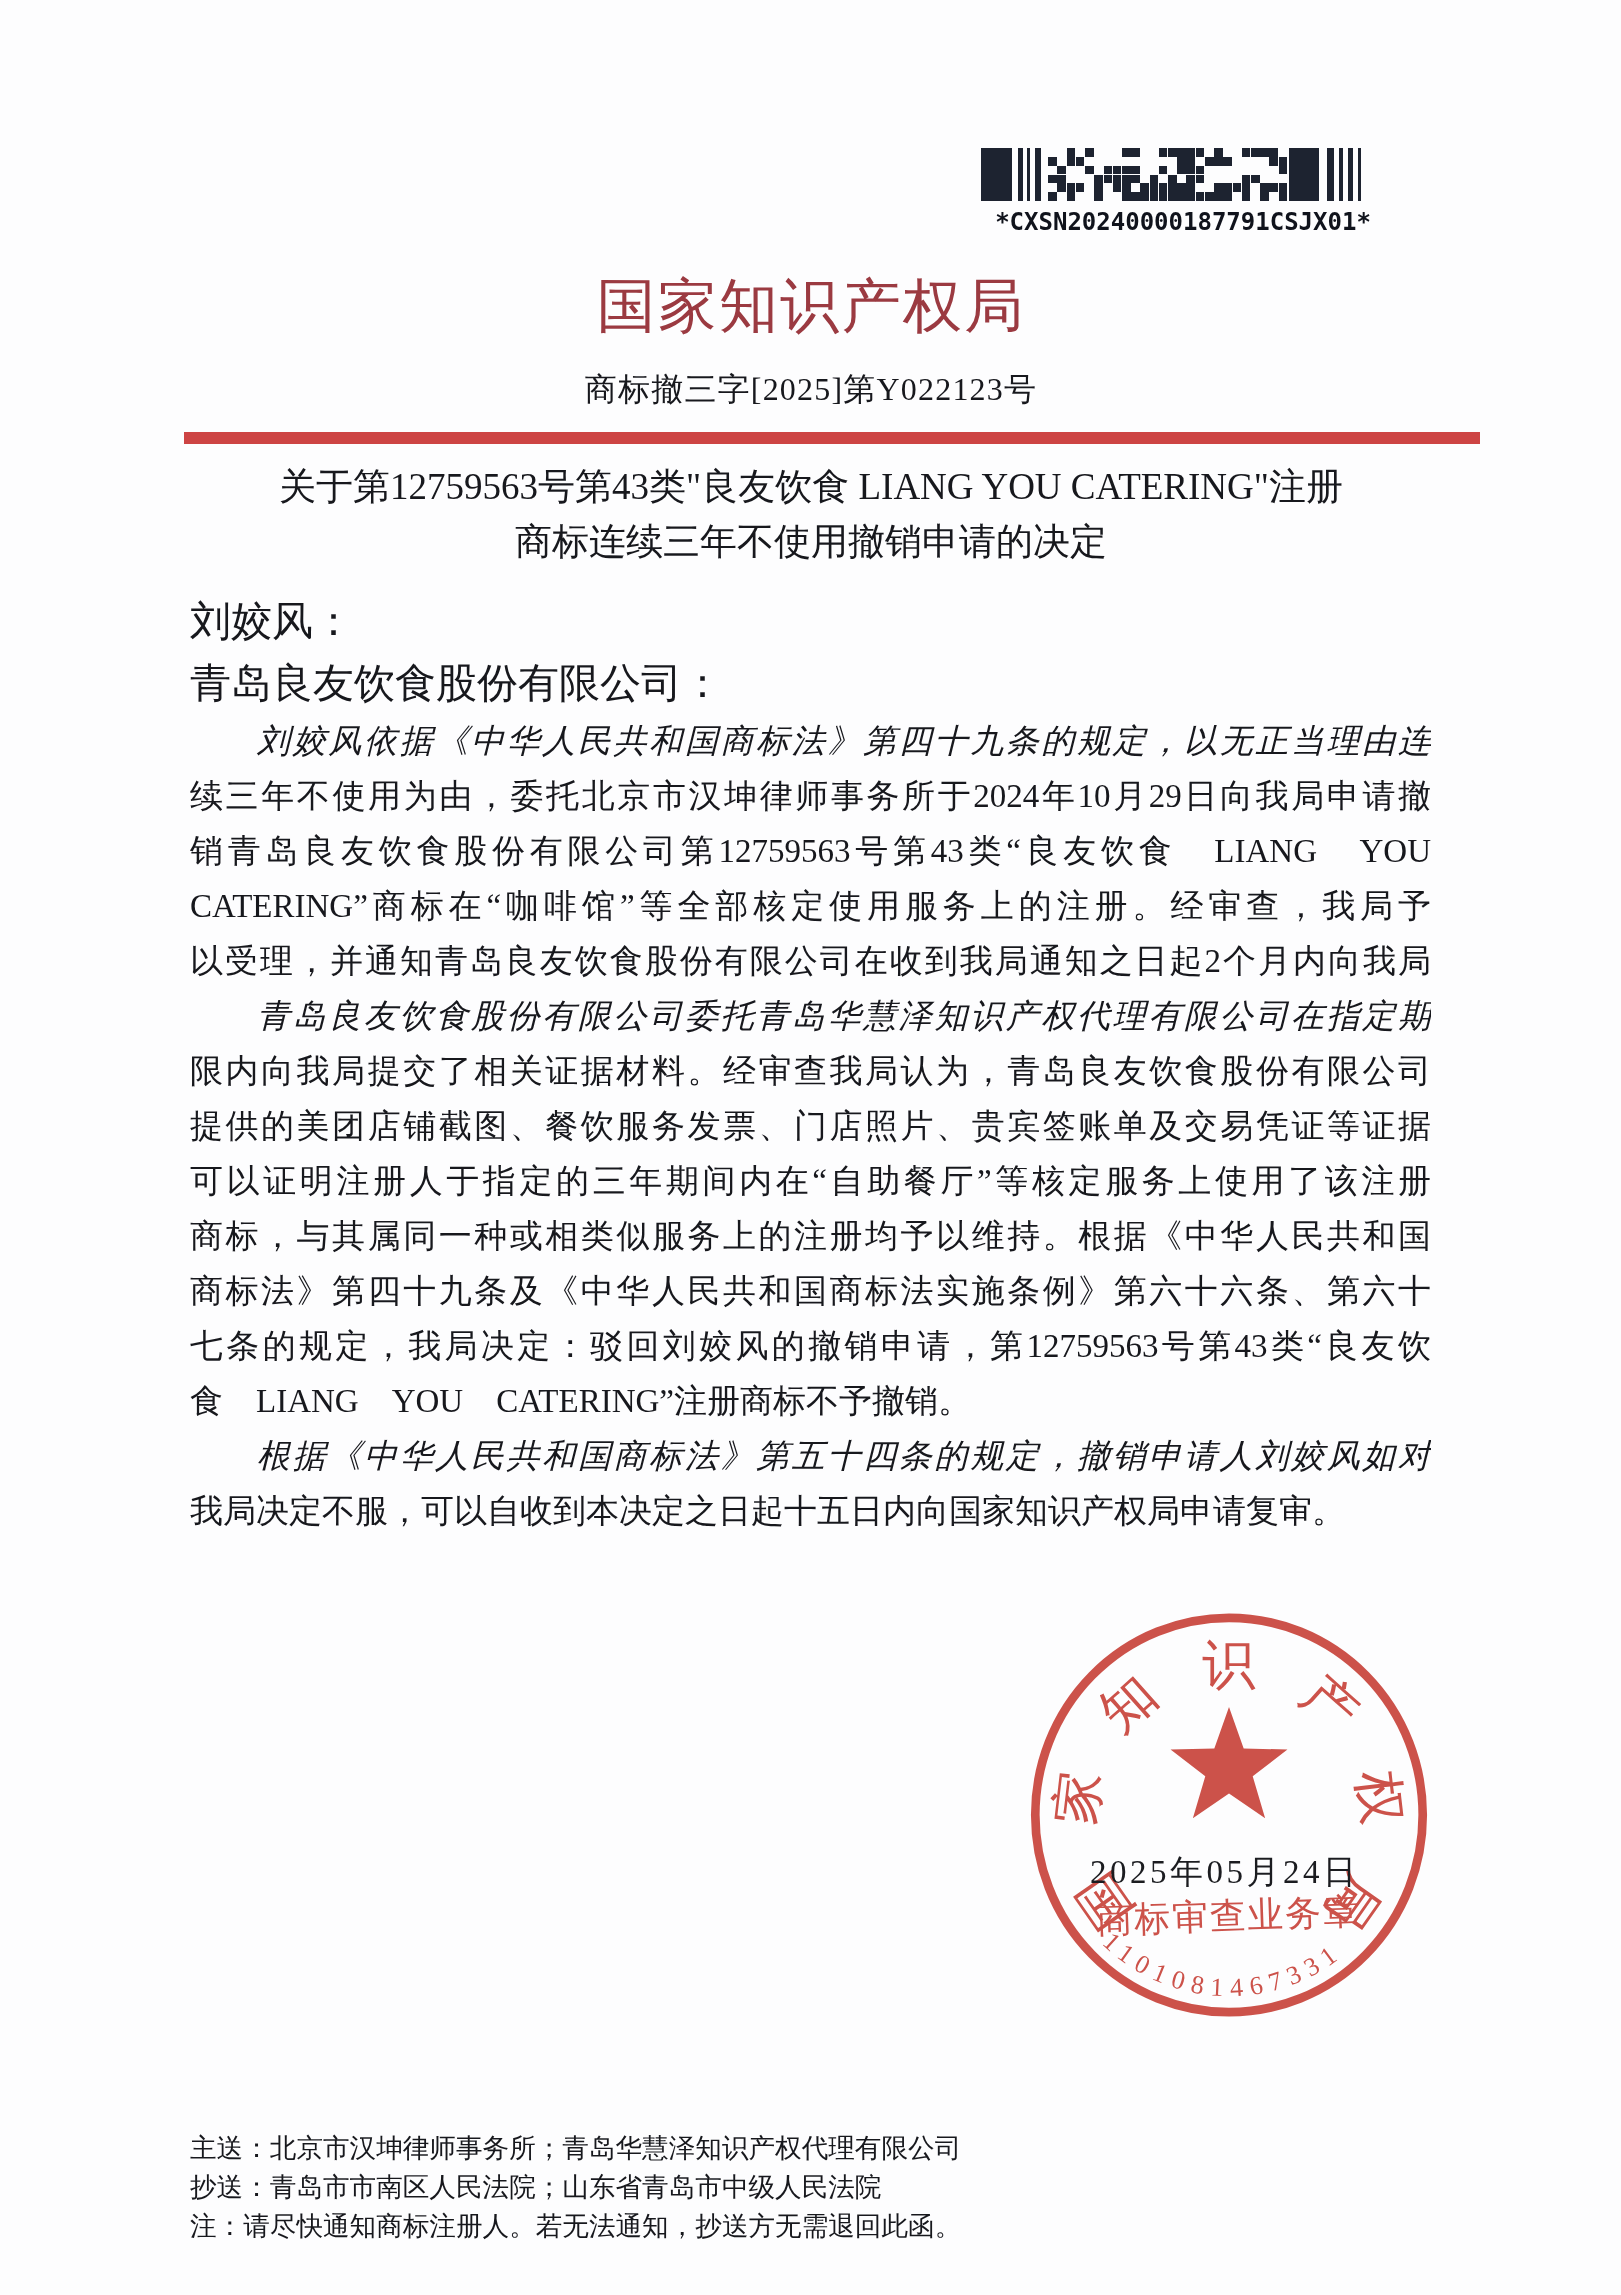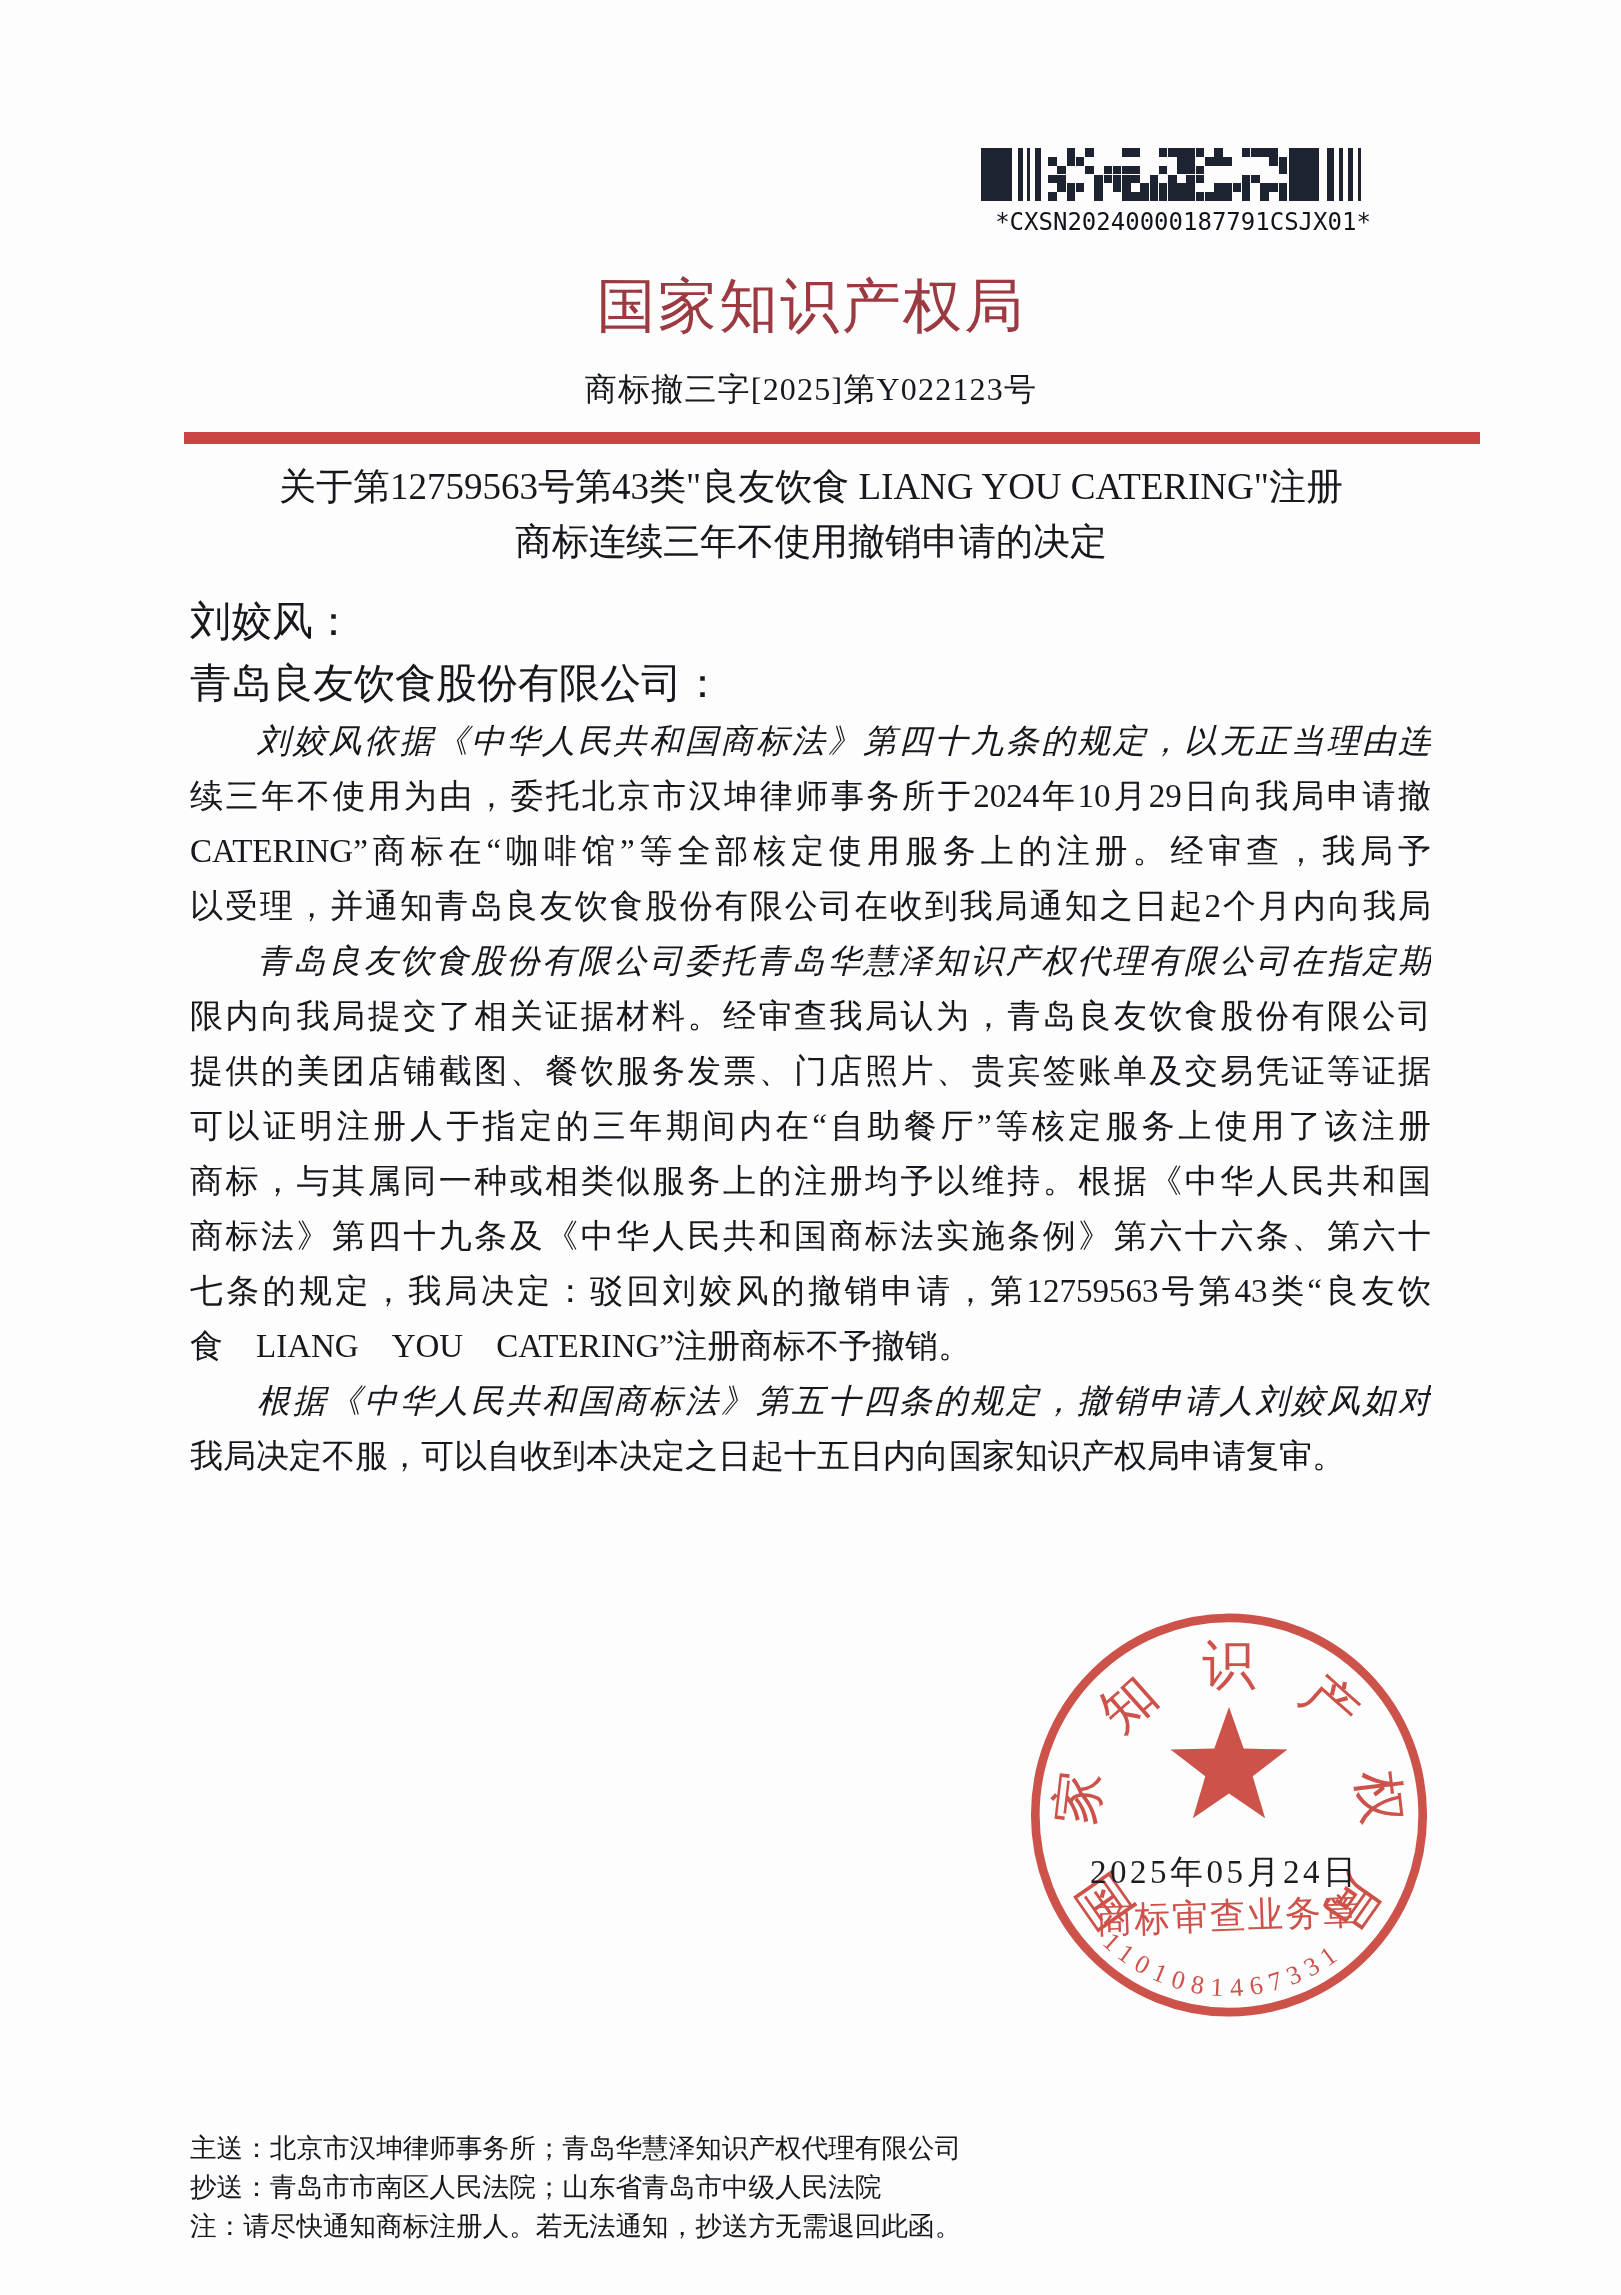--- a/index.html
+++ b/index.html
@@ -4,21 +4,21 @@
 <style>
   html,body{margin:0;padding:0;background:#fdfdfe;}
   .page{
     position:relative;width:1622px;height:2295px;background:#fdfdfe;
     font-family:"Liberation Serif","DejaVu Serif",serif;color:#17181d;overflow:hidden;
   }
   
   .barcode{position:absolute;left:981px;top:148px;width:404px;text-align:center;}
   .barcode-text{
     margin-top:4.6px;font-family:"DejaVu Sans Mono",monospace;font-size:24px;
-    color:#10131c;white-space:nowrap;letter-spacing:0;
+    color:#10131c;white-space:nowrap;letter-spacing:0;font-weight:bold;
   }
   
   .agency-title{
     position:absolute;left:0;top:267px;width:100%;text-align:center;
     font-size:59px;letter-spacing:2.3px;font-weight:400;
   }
   .doc-number{position:absolute;left:0;top:368px;width:100%;text-align:center;font-size:32px;letter-spacing:1.2px;}
   .red-rule{position:absolute;left:184px;top:432px;width:1296px;height:11.5px;}
   
   .subject{position:absolute;left:0;top:459px;width:100%;text-align:center;font-size:37px;line-height:55px;font-weight:400;}
@@ -152,20 +152,21 @@
     <div>关于第12759563号第43类"良友饮食 LIANG YOU CATERING"注册</div>
     <div>商标连续三年不使用撤销申请的决定</div>
   </div>
 
   <div class="content">
     <div class="salutation">刘姣风：</div>
     <div class="salutation">青岛良友饮食股份有限公司：</div>
     <div class="body-para">
         <div class="para-line first">刘姣风依据《中华人民共和国商标法》第四十九条的规定，以无正当理由连</div>
         <div class="para-line">续三年不使用为由，委托北京市汉坤律师事务所于2024年10月29日向我局申请撤</div>
+        <div class="para-line">销青岛良友饮食股份有限公司第12759563号第43类“良友饮食　LIANG　YOU</div>
         <div class="para-line">CATERING”商标在“咖啡馆”等全部核定使用服务上的注册。经审查，我局予</div>
         <div class="para-line">以受理，并通知青岛良友饮食股份有限公司在收到我局通知之日起2个月内向我局</div>
       </div>
     <div class="body-para">
         <div class="para-line first">青岛良友饮食股份有限公司委托青岛华慧泽知识产权代理有限公司在指定期</div>
         <div class="para-line">限内向我局提交了相关证据材料。经审查我局认为，青岛良友饮食股份有限公司</div>
         <div class="para-line">提供的美团店铺截图、餐饮服务发票、门店照片、贵宾签账单及交易凭证等证据</div>
         <div class="para-line">可以证明注册人于指定的三年期间内在“自助餐厅”等核定服务上使用了该注册</div>
         <div class="para-line">商标，与其属同一种或相类似服务上的注册均予以维持。根据《中华人民共和国</div>
         <div class="para-line">商标法》第四十九条及《中华人民共和国商标法实施条例》第六十六条、第六十</div>

